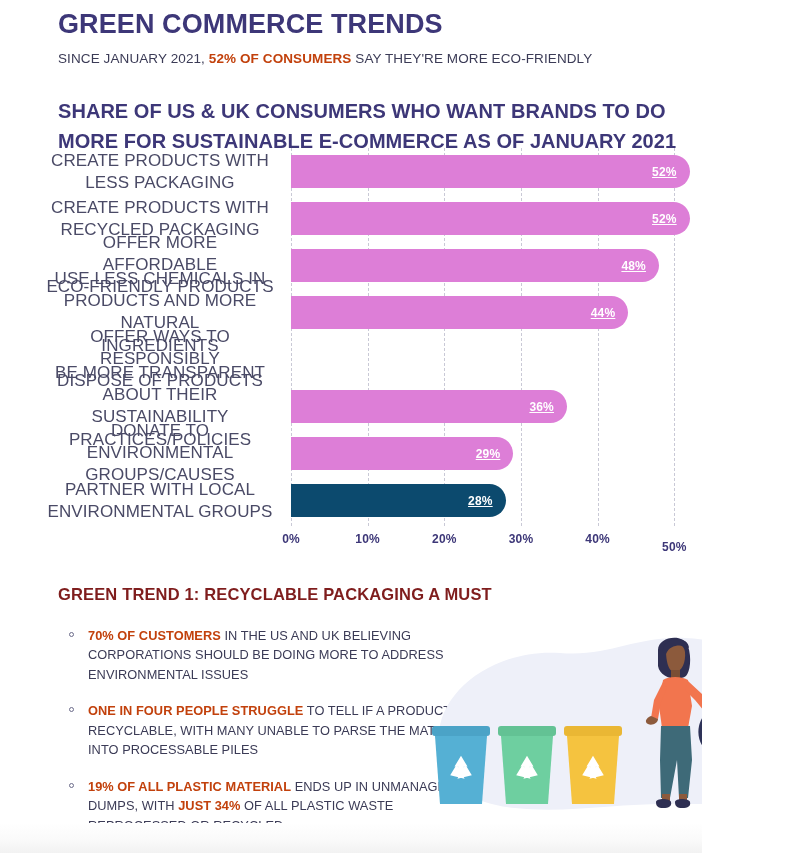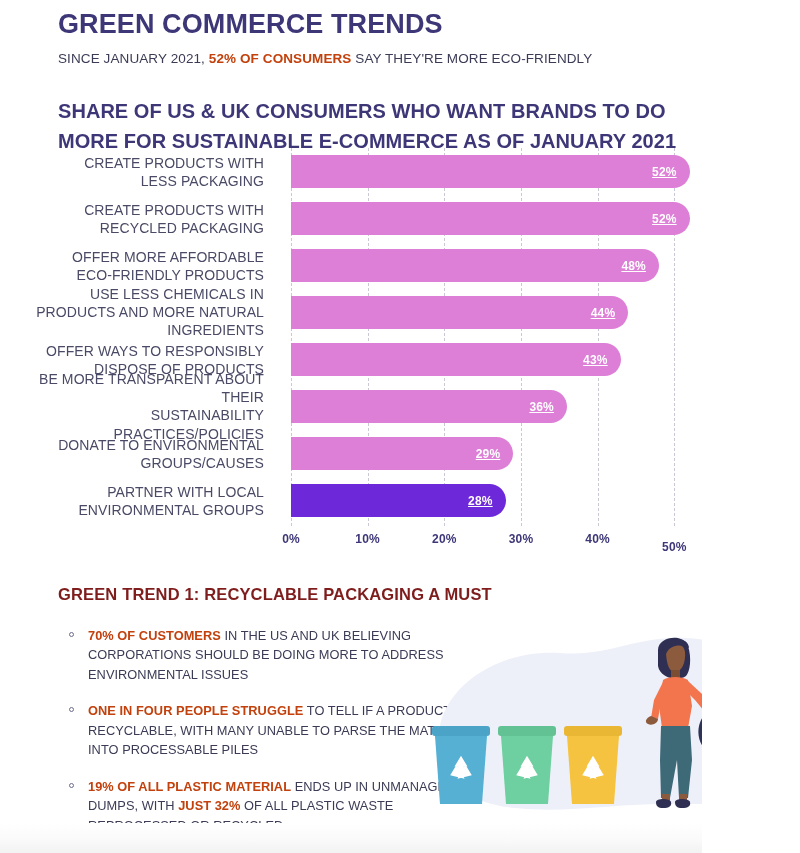--- a/index.html
+++ b/index.html
@@ -116,26 +116,26 @@
     transform: translateY(-50%);
     color: #ffffff;
     font-size: 12px;
     font-weight: bold;
     letter-spacing: 0.2px;
     text-decoration: underline;
   }
   .cat-label {
     position: absolute;
     right: 100%;
-    margin-right: 27px;
+    margin-right: 16px;
     top: 50%;
     transform: translateY(-50%);
     width: 230px;
-    text-align: right;
-    font-size: 14px;
+    text-align: center;
+    font-size: 17px;
     line-height: 1.32;
     color: #4a4a66;
     letter-spacing: 0.1px;
     white-space: pre-line;
   }
   .xaxis {
     position: absolute;
     left: 0;
     top: 378px;
     width: 100%;
@@ -255,63 +255,60 @@
             <div class="cat-label">USE LESS CHEMICALS IN
 PRODUCTS AND MORE NATURAL
 INGREDIENTS</div>
             <div class="bar" style="width: 337.333px; background: rgb(221, 126, 215);">
               <span class="bar-value">44%</span>
             </div>
           </div>
           <div class="row">
             <div class="cat-label">OFFER WAYS TO RESPONSIBLY
 DISPOSE OF PRODUCTS</div>
-            <div class="bar" style="width: 329.667px; background: rgb(221, 126, 215);">
-              <span class="bar-value">43%</span>
-            </div>
           </div>
           <div class="row">
             <div class="cat-label">BE MORE TRANSPARENT ABOUT THEIR
 SUSTAINABILITY PRACTICES/POLICIES</div>
             <div class="bar" style="width: 276px; background: rgb(221, 126, 215);">
               <span class="bar-value">36%</span>
             </div>
           </div>
           <div class="row">
             <div class="cat-label">DONATE TO ENVIRONMENTAL
 GROUPS/CAUSES</div>
             <div class="bar" style="width: 222.333px; background: rgb(221, 126, 215);">
               <span class="bar-value">29%</span>
             </div>
           </div>
           <div class="row">
             <div class="cat-label">PARTNER WITH LOCAL
 ENVIRONMENTAL GROUPS</div>
-            <div class="bar" style="width: 214.667px; background: #6d28d9;">
+            <div class="bar" style="width: 214.667px; background: #0c4a6e;">
               <span class="bar-value">28%</span>
             </div>
           </div>
         </div>
       <div class="xaxis">
           <div class="xtick" style="left: 0px;">0%</div>
           <div class="xtick" style="left: 76.6667px;">10%</div>
           <div class="xtick" style="left: 153.333px;">20%</div>
           <div class="xtick" style="left: 230px;">30%</div>
           <div class="xtick" style="left: 306.667px;">40%</div>
           <div class="xtick" style="left: 383.333px; margin-top: 8px;">50%</div>
         </div>
     </div>
   </div>
 
   <div class="trend-heading">GREEN TREND 1: RECYCLABLE PACKAGING A MUST</div>
 
   <div class="bullets">
       <div class="bullet"><span class="dot"></span><span class="hl-pink">70% OF CUSTOMERS</span><span> IN THE US AND UK BELIEVING CORPORATIONS SHOULD BE DOING MORE TO ADDRESS ENVIRONMENTAL ISSUES</span></div>
       <div class="bullet"><span class="dot"></span><span class="hl-pink">ONE IN FOUR PEOPLE STRUGGLE</span><span> TO TELL IF A PRODUCT IS RECYCLABLE, WITH MANY UNABLE TO PARSE THE MATERIALS INTO PROCESSABLE PILES</span></div>
-      <div class="bullet"><span class="dot"></span><span class="hl-pink">19% OF ALL PLASTIC MATERIAL</span><span> ENDS UP IN UNMANAGED DUMPS, WITH </span><span class="hl-pink">JUST 32%</span><span> OF ALL PLASTIC WASTE REPROCESSED OR RECYCLED</span></div>
+      <div class="bullet"><span class="dot"></span><span class="hl-pink">19% OF ALL PLASTIC MATERIAL</span><span> ENDS UP IN UNMANAGED DUMPS, WITH </span><span class="hl-pink">JUST 34%</span><span> OF ALL PLASTIC WASTE REPROCESSED OR RECYCLED</span></div>
     </div>
 
   <div class="illustration">
     <svg width="380" height="200" viewBox="0 0 380 200">
 
       <path fill="#eef0f9" d="M20,120 C10,70 70,20 140,25 C190,29 215,8 265,10 C330,13 375,45 372,100 C369,150 330,178 270,176 C200,174 150,186 95,180 C45,175 26,155 20,120 Z"></path>
 
       <g>
         <rect x="12" y="98" width="58" height="10" rx="3" fill="#4ba3c7"></rect>
         <path d="M15,108 L67,108 L62,176 L20,176 Z" fill="#55b0d4"></path>

